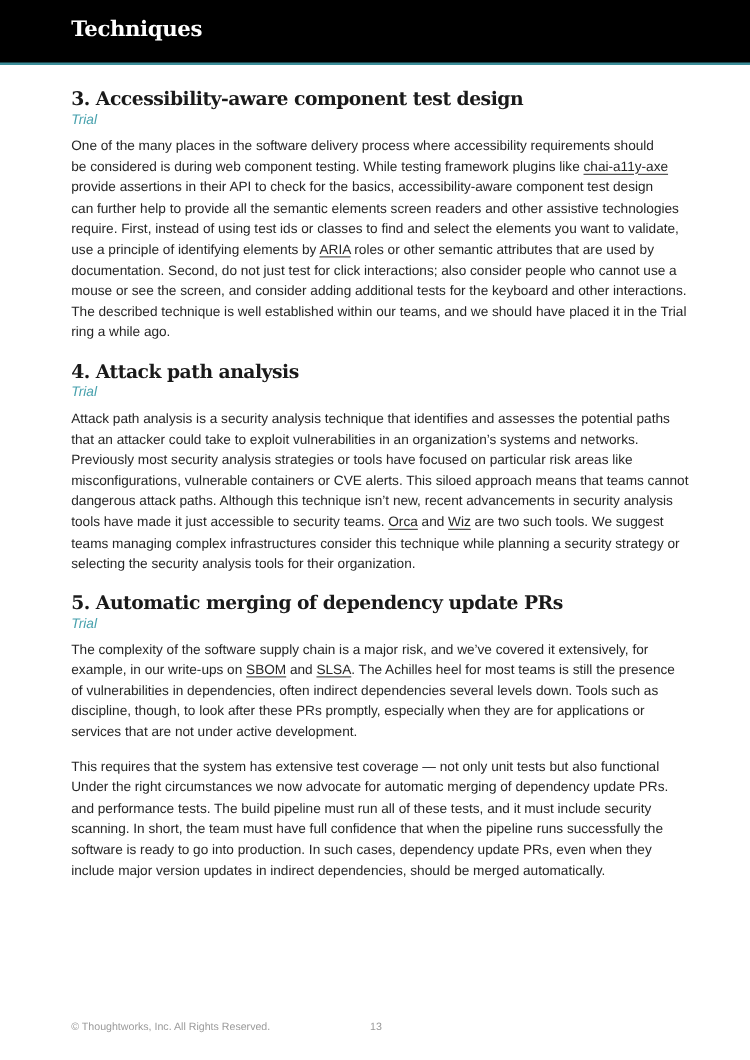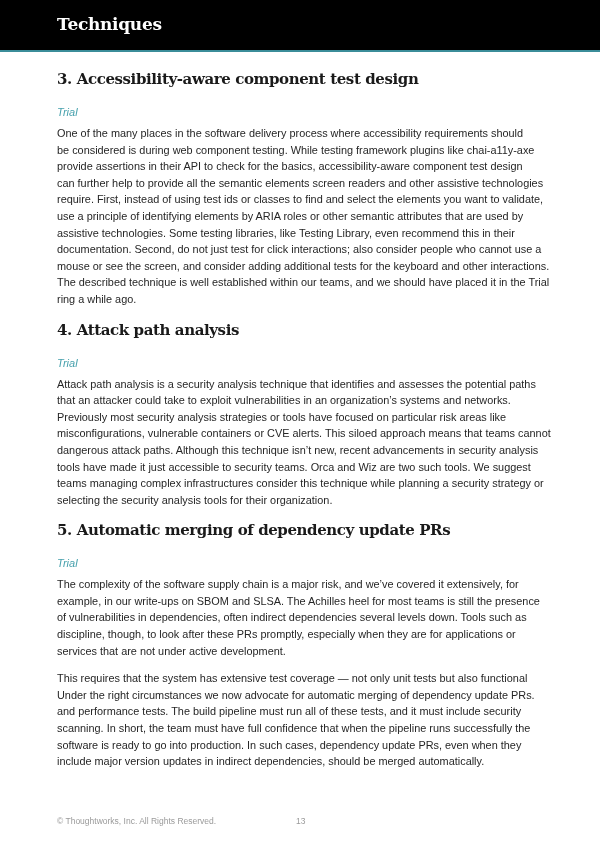--- a/index.html
+++ b/index.html
@@ -16,25 +16,25 @@
       font-family: "DejaVu Serif", "Liberation Serif", serif; font-weight: bold; font-size: 17px;
       letter-spacing: -0.3px;
     }
     .content { position: absolute; left: 57px; top: 70px; width: 500px; }
     .section { margin: 0 0 13px 0; }
     .sec-title {
       font-family: "DejaVu Serif", "Liberation Serif", serif; font-weight: bold; font-size: 15px;
       color: #1a1a1a; margin: 0; line-height: 19px; letter-spacing: -0.4px;
     }
     .ring {
-      color: #47a1ad; font-style: italic; font-size: 11px; line-height: 14px; margin: 16px 0 6px 0;
+      color: #47a1ad; font-style: italic; font-size: 11px; line-height: 14px; margin: 0 0 6px 0;
     }
     .para { font-size: 10.9px; line-height: 16.6px; margin: 0 0 11px 0; color: #262626; }
     .line { display: block; white-space: nowrap; }
-    .link { text-decoration-color: #555; text-underline-offset: 2px; cursor: pointer; }
+    .link { text-decoration: underline; text-decoration-color: #555; text-underline-offset: 2px; cursor: pointer; }
     .footer {
       position: absolute; top: 816px; left: 57px; font-size: 8.5px; color: #9a9a9a;
     }
     .page-num { position: absolute; top: 816px; left: 296px; font-size: 8.5px; color: #9a9a9a; }
   </style>
 </head>
 <body>
 
 <div class="banner">
   <div class="banner-title">Techniques</div>
@@ -44,21 +44,20 @@
     <div class="section">
       <h2 class="sec-title">3. Accessibility-aware component test design</h2>
       <div class="ring">Trial</div>
       <p class="para">
         <span class="line"><span>One of the many places in the software delivery process where accessibility requirements should</span></span>
         <span class="line"><span>be considered is during web component testing. While testing framework plugins like </span><a class="link">chai-a11y-axe</a></span>
         <span class="line"><span>provide assertions in their API to check for the basics, accessibility-aware component test design</span></span>
         <span class="line"><span>can further help to provide all the semantic elements screen readers and other assistive technologies</span></span>
         <span class="line"><span>require. First, instead of using test ids or classes to find and select the elements you want to validate,</span></span>
         <span class="line"><span>use a principle of identifying elements by </span><a class="link">ARIA</a><span> roles or other semantic attributes that are used by</span></span>
-        <span class="line"><span>assistive technologies. Some testing libraries, like </span><a class="link">Testing Library</a><span>, even recommend this in their</span></span>
         <span class="line"><span>documentation. Second, do not just test for click interactions; also consider people who cannot use a</span></span>
         <span class="line"><span>mouse or see the screen, and consider adding additional tests for the keyboard and other interactions.</span></span>
         <span class="line"><span>The described technique is well established within our teams, and we should have placed it in the Trial</span></span>
         <span class="line"><span>ring a while ago.</span></span>
       </p>
     </div>
     <div class="section">
       <h2 class="sec-title">4. Attack path analysis</h2>
       <div class="ring">Trial</div>
       <p class="para">

